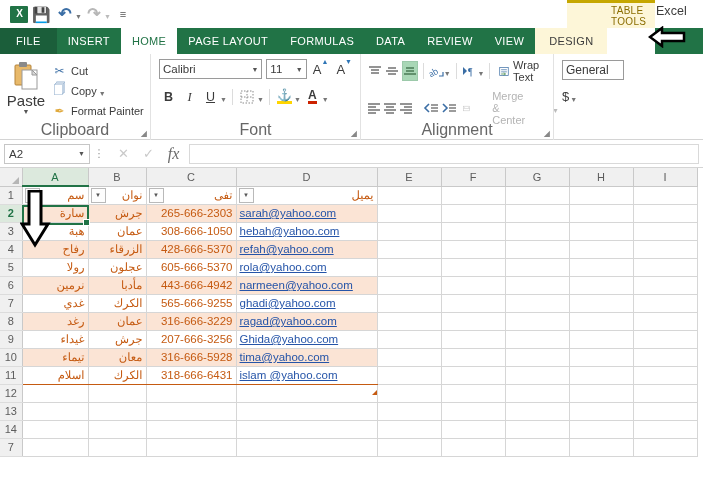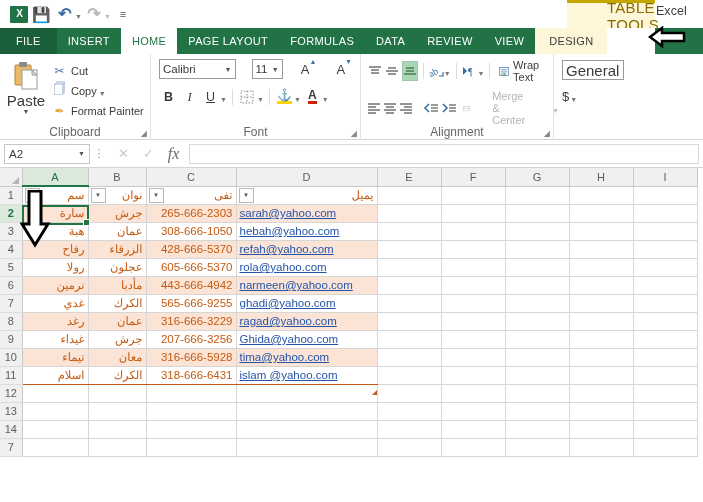--- a/index.html
+++ b/index.html
@@ -38,21 +38,21 @@
     font-size: 12.5px; color: #3b3b3b; letter-spacing: .1px;
   }
 
   
   .ctx-tools {
     position: absolute; left: 567px; top: 0px; width: 88px; height: 28px;
     background: #fdf6d8; border-top: 3px solid #c6a700;
     display: flex; align-items: center; justify-content: center;
   }
   .ctx-tools span {
-    font-size: 15px; color: #8a6d00; letter-spacing: .3px; margin-left: 44px;
+    font-size: 10px; color: #8a6d00; letter-spacing: .3px; margin-left: 44px;
   }
 
   
   .tabbar {
     position: relative; height: 26px; background: #217346;
     display: flex; align-items: stretch;
   }
   .tab {
     display: flex; align-items: center; padding: 0 11px;
     font-size: 11px; color: #fff; letter-spacing: .35px; cursor: default;
@@ -70,21 +70,21 @@
 
   
   .ribbon {
     position: relative; height: 86px; background: #fff;
     border-bottom: 1px solid #d4d4d4; display: flex;
   }
   .group { position: relative; height: 86px; padding: 3px 0 0 0; }
   .group + .group { border-left: 1px solid #e2e2e2; }
   .group-label {
     position: absolute; bottom: 1px; left: 0; right: 0; text-align: center;
-    font-size: 12px; color: #666; margin-top: 8px;
+    font-size: 16px; color: #666; margin-top: 8px;
   }
   .dlg-launch {
     position: absolute; bottom: 2px; right: 3px; font-size: 8px; color: #888;
   }
 
   
   .g-clip { width: 150px; display: flex; }
   .paste-col {
     width: 52px; display: flex; flex-direction: column;
     align-items: center; padding-top: 4px;
@@ -94,21 +94,21 @@
   .paste-caret { font-size: 7px; color: #555; line-height: 6px; }
   .clip-items {
     flex: 1; display: flex; flex-direction: column;
     justify-content: flex-start; padding-top: 5px; gap: 3px;
   }
   .clip-item { display: flex; align-items: center; gap: 4px; font-size: 11px; color: #3b3b3b; height: 17px; }
   .clip-item .ic { width: 15px; text-align: center; font-size: 12px; }
 
   
   .g-font { width: 210px; padding: 5px 6px 0 8px; }
-  .font-row1 { display: flex; align-items: center; gap: 16px; }
+  .font-row1 { display: flex; align-items: center; gap: 4px; }
   .font-name {
     width: 108px; height: 20px; border: 1px solid #9a9a9a; background: #fff;
     display: flex; align-items: center; padding: 0 3px; font-size: 11.5px;
     color: #3b3b3b; justify-content: space-between;
   }
   .font-size {
     width: 42px; height: 20px; border: 1px solid #9a9a9a; background: #fff;
     display: flex; align-items: center; padding: 0 3px; font-size: 11.5px;
     color: #3b3b3b; justify-content: space-between;
   }
@@ -133,21 +133,21 @@
     justify-content: center; font-size: 11px; color: #4a4a4a;
   }
   .abtn.on { background: #a9d7b6; border: 1px solid #9cc9aa; }
   .wrap-btn { display: flex; align-items: center; gap: 4px; font-size: 11px; color: #3b3b3b; margin-left: 4px; }
   .merge-btn { display: flex; align-items: center; gap: 22px; font-size: 11px; color: #b4b4b4; margin-left: 4px; }
 
   
   .g-num { width: 150px; padding: 6px 0 0 8px; }
   .num-fmt {
     width: 62px; height: 20px; border: 1px solid #9a9a9a; background: #fff;
-    display: flex; align-items: center; padding: 0 3px; font-size: 15px; color: #3b3b3b;
+    display: flex; align-items: center; padding: 0 3px; font-size: 12px; color: #3b3b3b;
   }
   .num-row2 { display: flex; align-items: center; gap: 3px; margin-top: 9px; }
   .dollar { font-size: 13px; color: #3b3b3b; }
 
   
   .fbar {
     height: 28px; background: #fff; display: flex; align-items: center;
     border-bottom: 1px solid #d4d4d4; padding: 0 4px;
   }
   .namebox {

